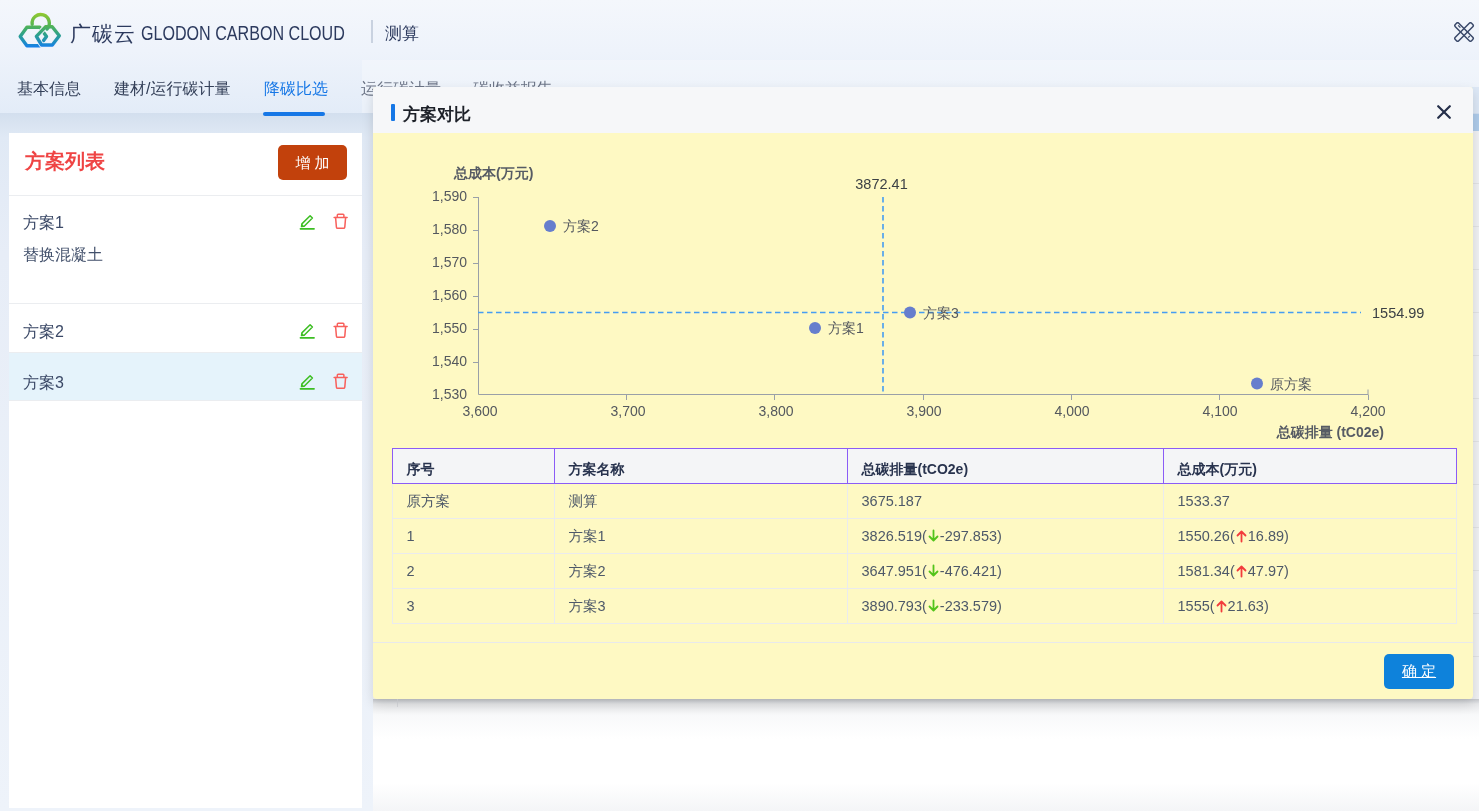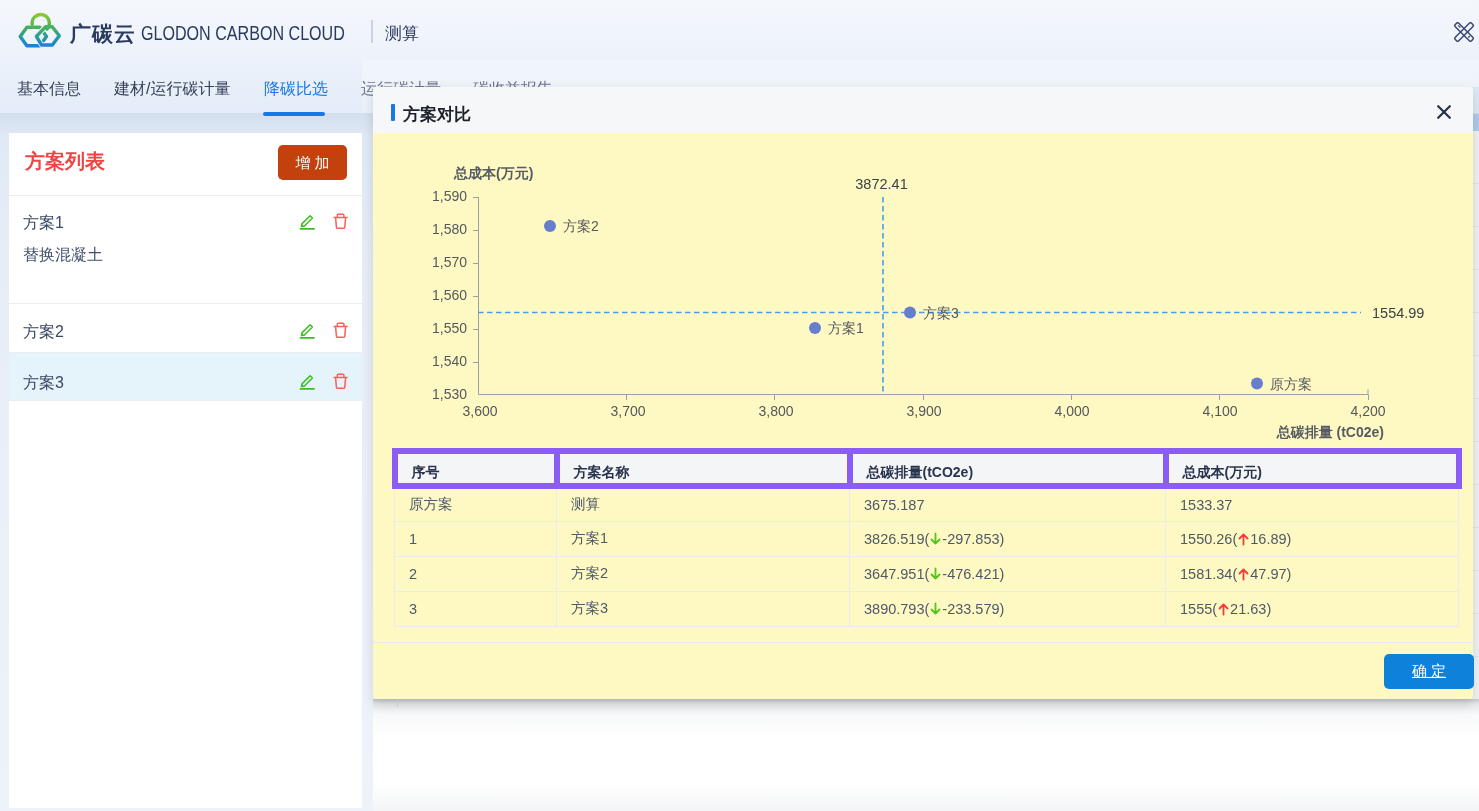--- a/index.html
+++ b/index.html
@@ -7,21 +7,21 @@
   body { position:relative; background:#e9eff9; }
   .abs { position:absolute; }
 
   
   #topbar { left:0; top:0; width:1479px; height:113px;
     background:linear-gradient(180deg,#f4f7fc 0%, #eef3fb 45%, #e3ecf8 100%); }
   #content-bg { left:0; top:113px; width:1479px; height:698px;
     background:linear-gradient(180deg,#d3dfee 0px, #e0e9f5 24px, #e7edf7 140px, #eef3fa 100%); }
 
   
-  #brand-cn { left:70px; top:20px; font-size:21px; font-weight:bold; color:#2c3a5e; letter-spacing:1px;}
+  #brand-cn { left:70px; top:20px; font-size:21px; font-weight:normal; color:#2c3a5e; letter-spacing:1px;}
   #brand-en { left:141px; top:21px; font-size:20.5px; font-weight:normal; color:#2c3a5e; transform:scaleX(0.785); transform-origin:0 0; white-space:nowrap;}
   #hdr-sep { left:371px; top:20px; width:1.5px; height:23px; background:#c9d2e0; }
   #hdr-app { left:385px; top:22px; font-size:17px; color:#2c3a5e; }
 
   
   .tab { top:79px; font-size:16px; color:#333f58; }
   #tab3 { color:#1677e6;text-align:right; }
   #tab-underline { left:263px; top:112px; width:62px; height:3.5px; background:#1677e6; border-radius:2px;}
 
   
@@ -47,25 +47,25 @@
 
   
   #modal { left:373px; top:87px; width:1100px; height:612px; background:#fef9c3; border-radius:4px;
     box-shadow:0 5px 12px rgba(0,0,0,0.13); }
   #m-head { left:0; top:0; width:1100px; height:46px; background:#f6f7f9; border-radius:4px 4px 0 0;}
   #m-bar { left:18px; top:17px; width:4px; height:17px; background:#1677e6; border-radius:1px;}
   #m-title { left:30px; top:16px; font-size:17px; font-weight:bold; color:#1d2129; }
   #m-close { left:1063.5px; top:18px; width:14px; height:14px; }
   #m-table { left:18.5px; top:361px; width:1064px; border-collapse:collapse; table-layout:fixed;
     font-size:14px; color:#4e5969; }
-  #m-table th { background:#f4f5f7; font-weight:bold; color:#28334e; text-align:left; height:35px; padding:8px 0 0 14px; border:6px solid #8b5cf6;}
+  #m-table th { background:#f4f5f7; font-weight:bold; color:#28334e; text-align:left; height:35px; padding:8px 0 0 14px; border:1px solid #8b5cf6;}
   #m-table td { height:35px; font-size:14.5px; padding:0 0 0 14px; border:1px solid #eaebee; }
 
   #m-footline { left:0; top:555px; width:1100px; height:1px; background:#e8e9eb; }
-  #m-ok { left:1011px; top:567px; height:34.5px; line-height:34.5px; width:90px; background:#0e82db; border-radius:5px;
+  #m-ok { left:1011px; top:567px; height:34.5px; line-height:34.5px; width:70px; background:#0e82db; border-radius:5px;
     color:#fff; font-size:15px; text-align:center;text-decoration:underline; }
 </style>
 </head>
 <body>
   <div class="abs" id="topbar"></div>
   <div class="abs" id="content-bg"></div>
 
   <svg class="abs" id="logo" style="left:16px;top:8px" width="50" height="50" viewBox="0 0 50 50">
     <defs>
       <linearGradient id="lg" x1="0" y1="5" x2="0" y2="39" gradientUnits="userSpaceOnUse">

